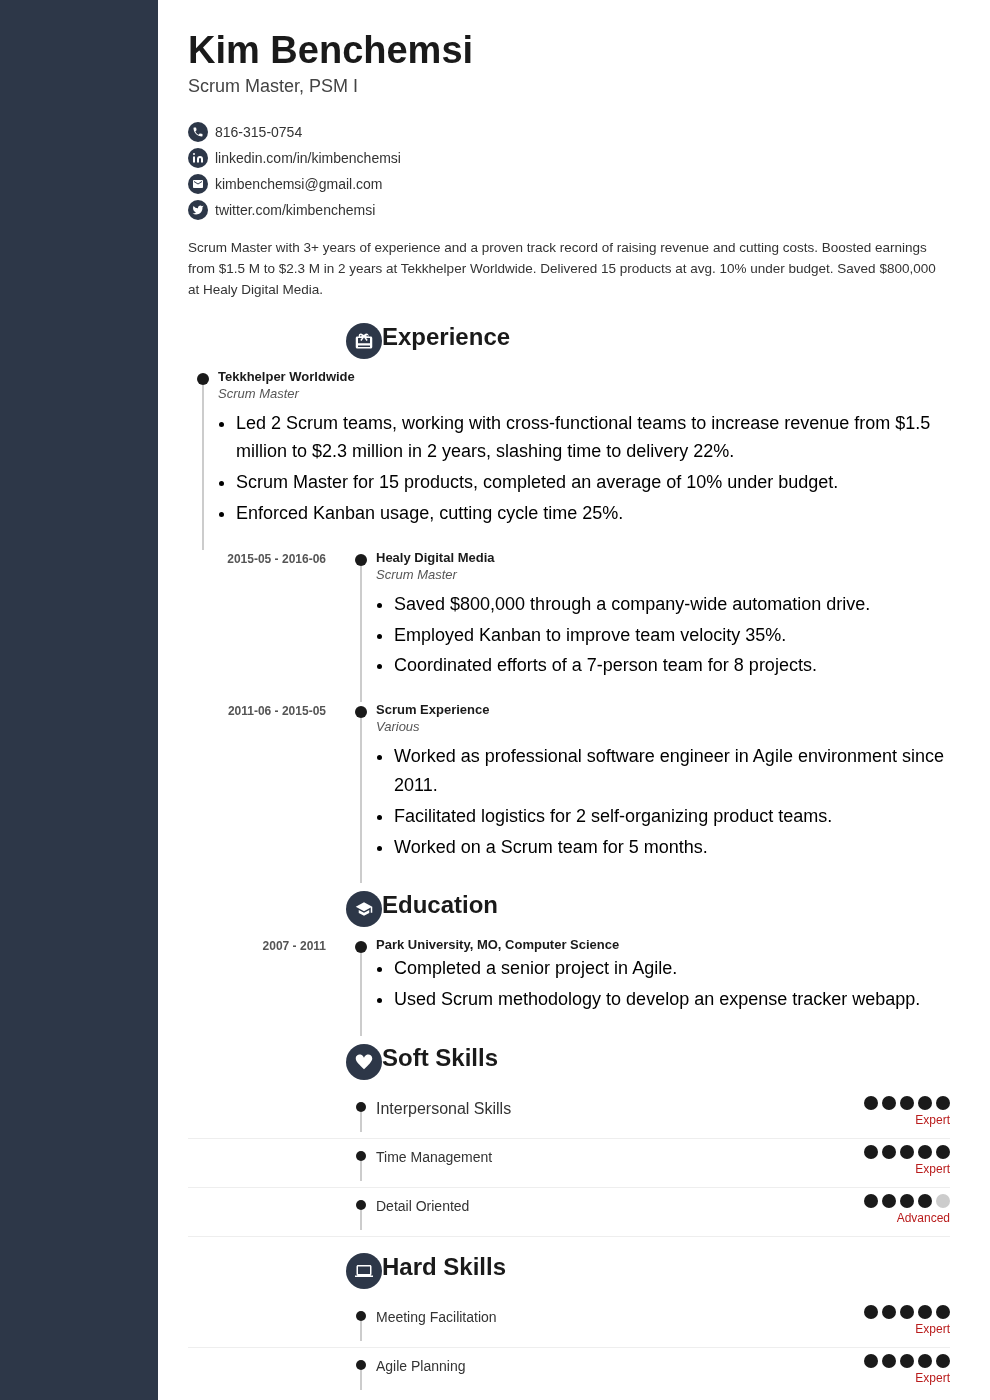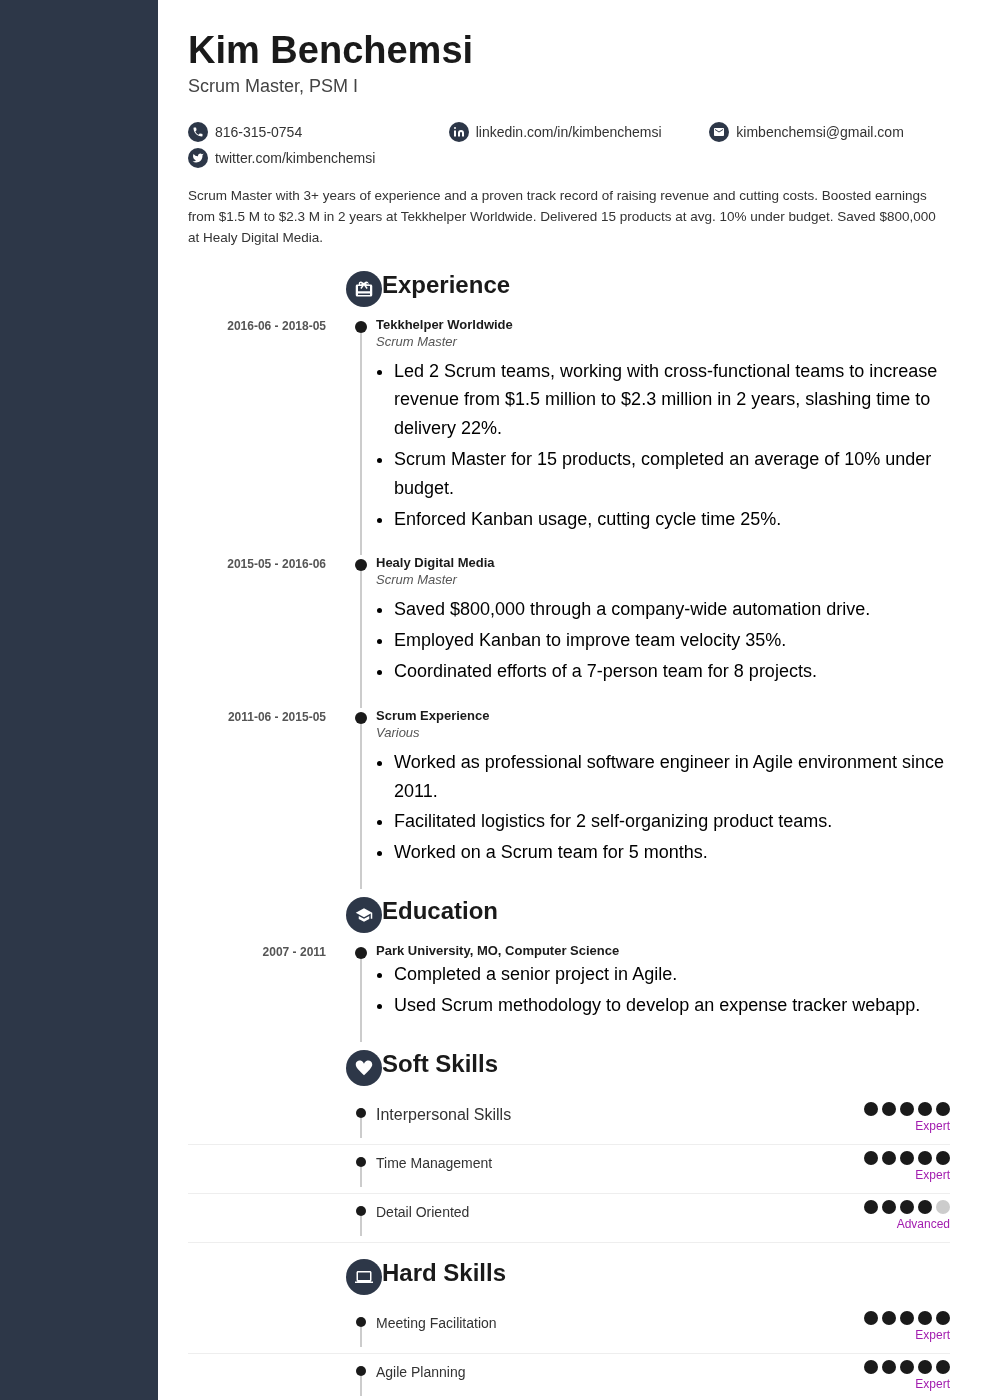--- a/index.html
+++ b/index.html
@@ -32,21 +32,21 @@
 
     .title {
       font-size: 18px;
       color: #444;
       margin-top: 4px;
       margin-bottom: 25px;
     }
 
     .contact-grid {
       display: grid;
-      grid-template-columns: 1fr 1fr 1fr;
+      grid-template-columns: 1fr;
       gap: 6px 20px;
       margin-bottom: 18px;
     }
 
     .contact-item {
       display: flex;
       align-items: center;
       gap: 7px;
       font-size: 14px;
       color: #333;
@@ -195,21 +195,21 @@
       border-radius: 50%;
       background: #1a1a1a;
     }
 
     .skill-circle.empty {
       background: #ccc;
     }
 
     .skill-level {
       font-size: 12px;
-      color: #a21caf;
+      color: #b91c1c;
     }
 
     .section-header-row {
       display: flex;
     }
 
     .section-header-spacer {
       width: 158px;
       flex-shrink: 0;
     }
@@ -276,21 +276,20 @@
         <svg width="18" height="18" viewBox="0 0 24 24" fill="white">
           <path d="M20 6h-2.18c.07-.44.18-.88.18-1.34C18 2.99 16.76 2 15.23 2c-.9 0-1.72.4-2.3 1.04L12 4 10.07 3.04C9.49 2.4 8.67 2 7.77 2 6.24 2 5 2.99 5 4.66c0 .46.11.9.18 1.34H3c-1.1 0-2 .9-2 2v12c0 1.1.9 2 2 2h18c1.1 0 2-.9 2-2V8c0-1.1-.9-2-2-2zM7.77 4c.55 0 1 .45 1 1s-.45 1-1 1-1-.45-1-1 .45-1 1-1zm8.46 0c.55 0 1 .45 1 1s-.45 1-1 1-1-.45-1-1 .45-1 1-1zM20 20H4v-2h16v2zm0-5H4V8h5.08L7 10.83 8.62 12 11 8.76l1-1.36 1 1.36L15.38 12 17 10.83 14.92 8H20v7z"></path>
         </svg>
       </div>
       <span class="section-title">Experience</span>
     </div>
   </div>
 
   <div id="experience-items">
       <div class="timeline-section">
-    <div class="timeline-dates">2016-06 - 2018-05</div>
     <div class="timeline-line-area">
       <div class="timeline-dot"></div>
       <div class="timeline-vertical-line"></div>
     </div>
     <div class="timeline-content">
       <div class="job-title-company">Tekkhelper Worldwide</div>
       <div class="job-role">Scrum Master</div>
       <ul class="bullet-list">
             <li>Led 2 Scrum teams, working with cross-functional teams to increase revenue from $1.5 million to $2.3 million in 2 years, slashing time to delivery 22%.</li>
             <li>Scrum Master for 15 products, completed an average of 10% under budget.</li>

